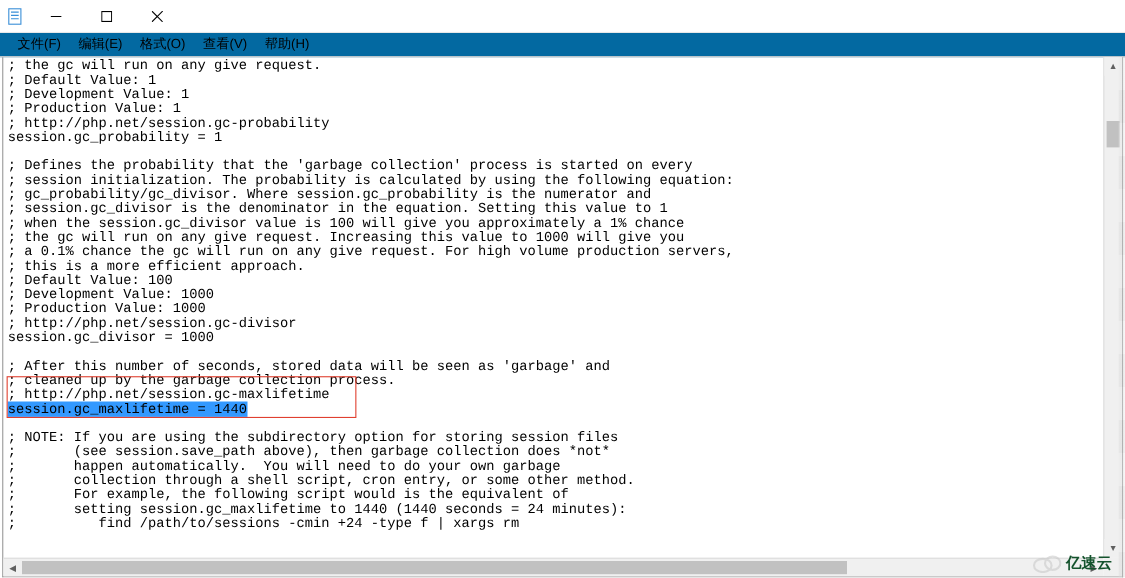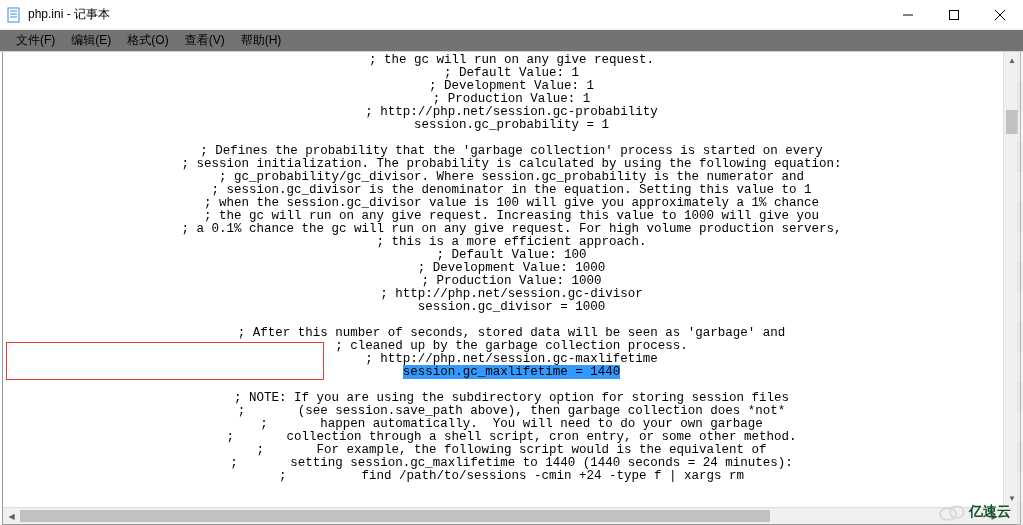--- a/index.html
+++ b/index.html
@@ -37,21 +37,21 @@
     .win-btn {
       width: 46px;
       display: flex;
       align-items: center;
       justify-content: center;
       color: #000;
       font-size: 10px;
     }
     .menubar {
       height: 22px;
-      background: #737373;
+      background: #0369a1;
       display: flex;
       align-items: center;
       padding-left: 8px;
       border-bottom: 1px solid #d0d0d0;
       font-size: 12px;
       gap: 0;
     }
     .menu-item {
       padding: 2px 8px;
       color: #000;
@@ -68,21 +68,20 @@
       width: 100%;
       height: calc(100% - 17px);
       overflow: hidden;
       padding: 2px 4px;
       font-family: "Consolas", "Courier New", monospace;
       font-size: 12.5px;
       line-height: 13px;
       white-space: pre;
       color: #000;
       position: relative;
-      text-align: center;
     }
     .code-line { display: block; }
     .sel {
       background: #3399ff;
       color: #000000;
     }
     .highlight-box {
       position: absolute;
       border: 1px solid #e04030;
       pointer-events: none;
@@ -153,21 +152,20 @@
 
 <div class="titlebar">
   <span class="titlebar-icon">
     <svg width="16" height="16" viewBox="0 0 16 16">
       <rect x="2" y="1" width="11" height="14" fill="#fff" stroke="#3a8fd8" stroke-width="1"></rect>
       <line x1="4" y1="4" x2="11" y2="4" stroke="#3a8fd8" stroke-width="1"></line>
       <line x1="4" y1="7" x2="11" y2="7" stroke="#3a8fd8" stroke-width="1"></line>
       <line x1="4" y1="10" x2="11" y2="10" stroke="#3a8fd8" stroke-width="1"></line>
     </svg>
   </span>
-  <span class="titlebar-title">php.ini - 记事本</span>
   <div class="win-controls">
     <div class="win-btn">
       <svg width="10" height="10">
           <line x1="0" y1="5" x2="10" y2="5" stroke="#000" stroke-width="1"></line>
         </svg>
     </div>
     <div class="win-btn">
       <svg width="10" height="10">
           <rect x="0.5" y="0.5" width="9" height="9" fill="none" stroke="#000" stroke-width="1"></rect>
         </svg>

